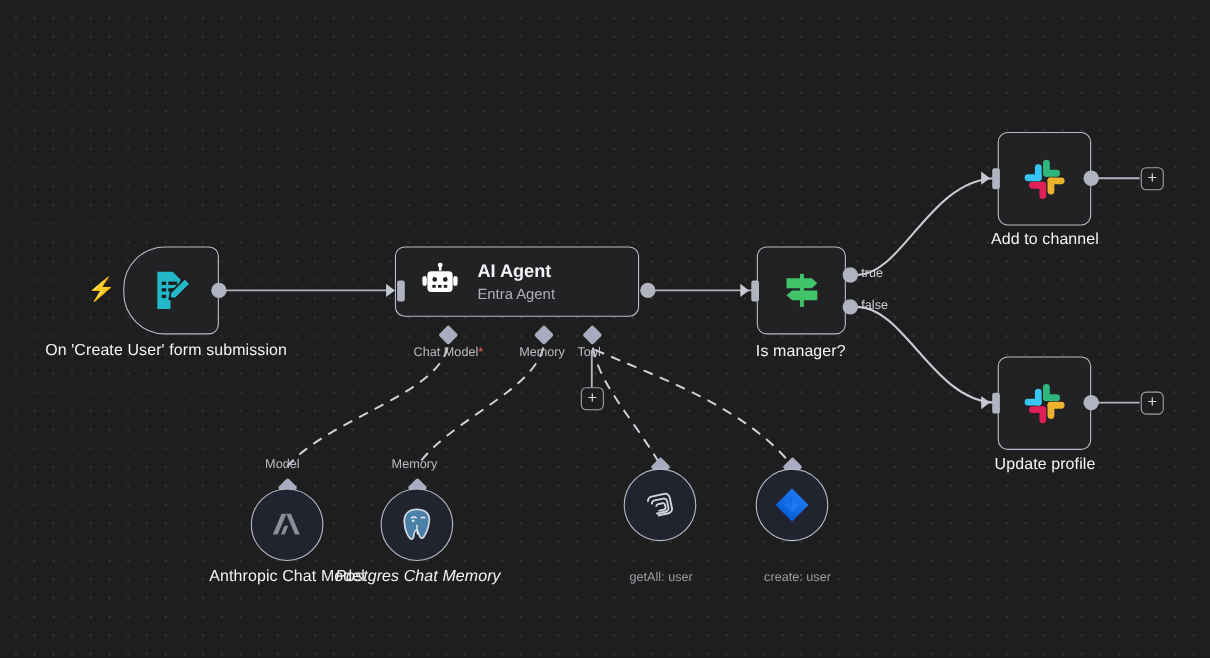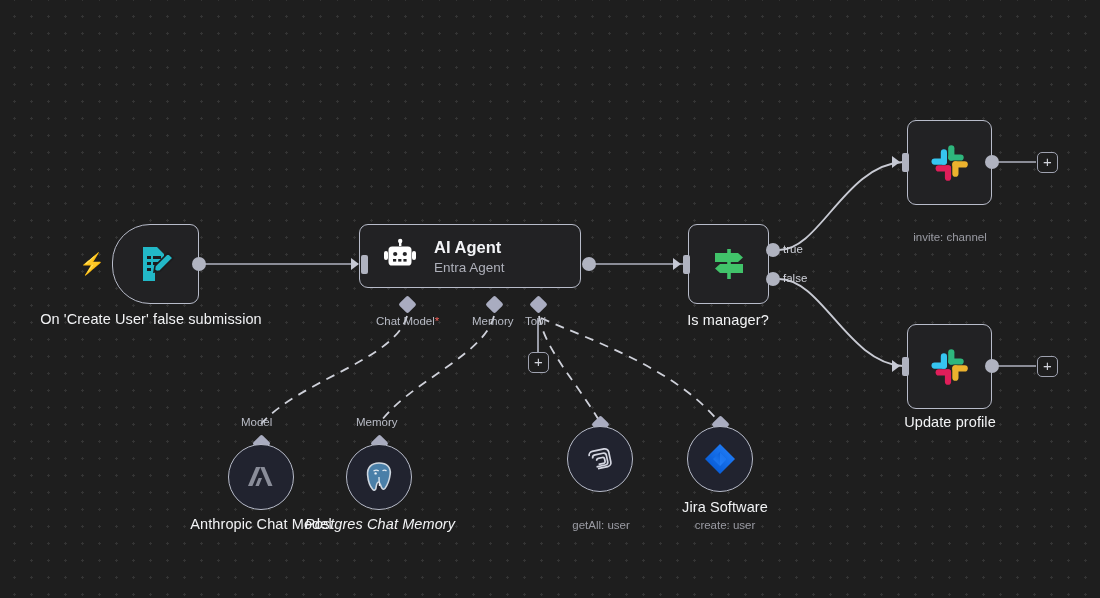--- a/index.html
+++ b/index.html
@@ -178,21 +178,21 @@
       <rect x="13" y="20" width="4" height="3" fill="#1c1c1e"></rect>
       <rect x="19" y="20" width="8" height="3" fill="#1c1c1e"></rect>
       <rect x="13" y="26" width="4" height="3" fill="#1c1c1e"></rect>
       <g transform="rotate(0)">
         <path d="M34 11 l5 5 -13 13 -6 1 1 -6 z" fill="#22b8c7" stroke="#1c1c1e" stroke-width="1.6"></path>
         <path d="M21 28 l2 2" stroke="#1c1c1e" stroke-width="1.4"></path>
       </g>
     </svg>
   </div>
   <div class="port-out" style="left:192px; top:257px;"></div>
-  <div class="caption" style="left:31px; top:310px; width:240px;">On 'Create User' false submission</div>
+  <div class="caption" style="left:31px; top:310px; width:240px;">On 'Create User' form submission</div>
 
   <div class="node wide" style="left:359px; top:224px; width:222px; height:64px;gap:16px;">
     <svg width="36" height="36" viewBox="0 0 36 36">
       <rect x="17" y="2" width="2.4" height="6" fill="#fff"></rect>
       <circle cx="18.2" cy="3" r="2.2" fill="#fff"></circle>
       <rect x="6.5" y="8.5" width="23" height="19" rx="3.6" fill="#fff"></rect>
       <rect x="2" y="13" width="4" height="9" rx="2" fill="#fff"></rect>
       <rect x="30" y="13" width="4" height="9" rx="2" fill="#fff"></rect>
       <circle cx="13.2" cy="16" r="2.1" fill="#232326"></circle>
       <circle cx="22.8" cy="16" r="2.1" fill="#232326"></circle>
@@ -245,21 +245,21 @@
       <rect x="26.3" y="22.3" width="15.5" height="6.2" rx="3.1" fill="#ecb22e"></rect>
       <rect x="26.3" y="22.3" width="6.2" height="15.5" rx="3.1" fill="#ecb22e"></rect>
       <rect x="18.9" y="26.3" width="6.2" height="15.5" rx="3.1" fill="#e01e5a"></rect>
       <rect x="9.6" y="26.3" width="15.5" height="6.2" rx="3.1" fill="#e01e5a"></rect>
     </svg>
   </div>
   <div class="port-in" style="left:902px; top:153px;"></div>
   <div class="port-in-arrow" style="left:892px; top:156px;"></div>
   <div class="port-out" style="left:985px; top:155px;"></div>
   <div class="plus-btn" style="left:1037px; top:152px;">+</div>
-  <div class="subcaption" style="left:850px; top:230px; width:200px;">invite: channel</div>
+  <div class="caption" style="left:850px; top:209px; width:200px;">Add to channel</div>
 
   <div class="node" style="left:907px; top:324px; width:85px; height:85px;">
     <svg width="48" height="48" viewBox="0 0 48 48">
       <rect x="5.5" y="19.5" width="15.5" height="6.2" rx="3.1" fill="#36c5f0"></rect>
       <rect x="14.8" y="10.3" width="6.2" height="15.5" rx="3.1" fill="#36c5f0"></rect>
       <rect x="22.2" y="6.2" width="6.2" height="15.5" rx="3.1" fill="#2eb67d"></rect>
       <rect x="22.2" y="15.4" width="15.5" height="6.2" rx="3.1" fill="#2eb67d"></rect>
       <rect x="26.3" y="22.3" width="15.5" height="6.2" rx="3.1" fill="#ecb22e"></rect>
       <rect x="26.3" y="22.3" width="6.2" height="15.5" rx="3.1" fill="#ecb22e"></rect>
       <rect x="18.9" y="26.3" width="6.2" height="15.5" rx="3.1" fill="#e01e5a"></rect>
@@ -309,16 +309,15 @@
   <div class="subcaption" style="left:521px; top:518px; width:160px;">getAll: user</div>
 
   <div class="diamond" style="left:714px; top:418px;"></div>
   <div class="subnode" style="left:687px; top:426px;">
     <svg width="36" height="36" viewBox="0 0 36 36">
       <path d="M18 3 L33 18 L18 33 L3 18 z" fill="url(#jiraGrad)"></path>
       <path d="M18 11 L25 18 L18 25 L11 18 z" fill="url(#jiraGrad2)" opacity="0.85"></path>
       <path d="M18 11 L25 18 L18 25 z" fill="#2684ff" opacity="0.6"></path>
     </svg>
   </div>
-  <div class="caption" style="left:645px; top:498px; width:160px;">Jira Software</div>
   <div class="subcaption" style="left:645px; top:518px; width:160px;">create: user</div>
 
 </div>
 
 </body></html>

